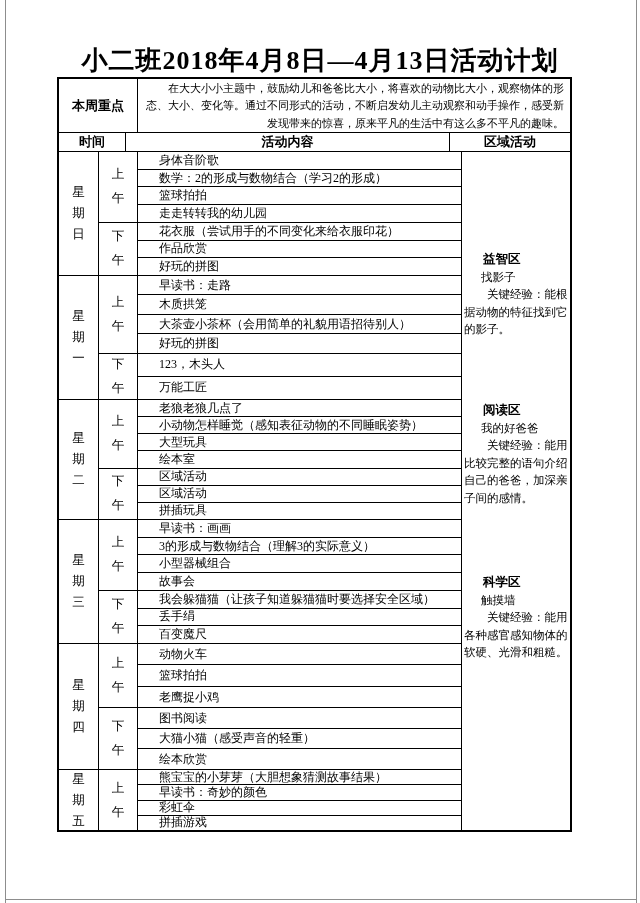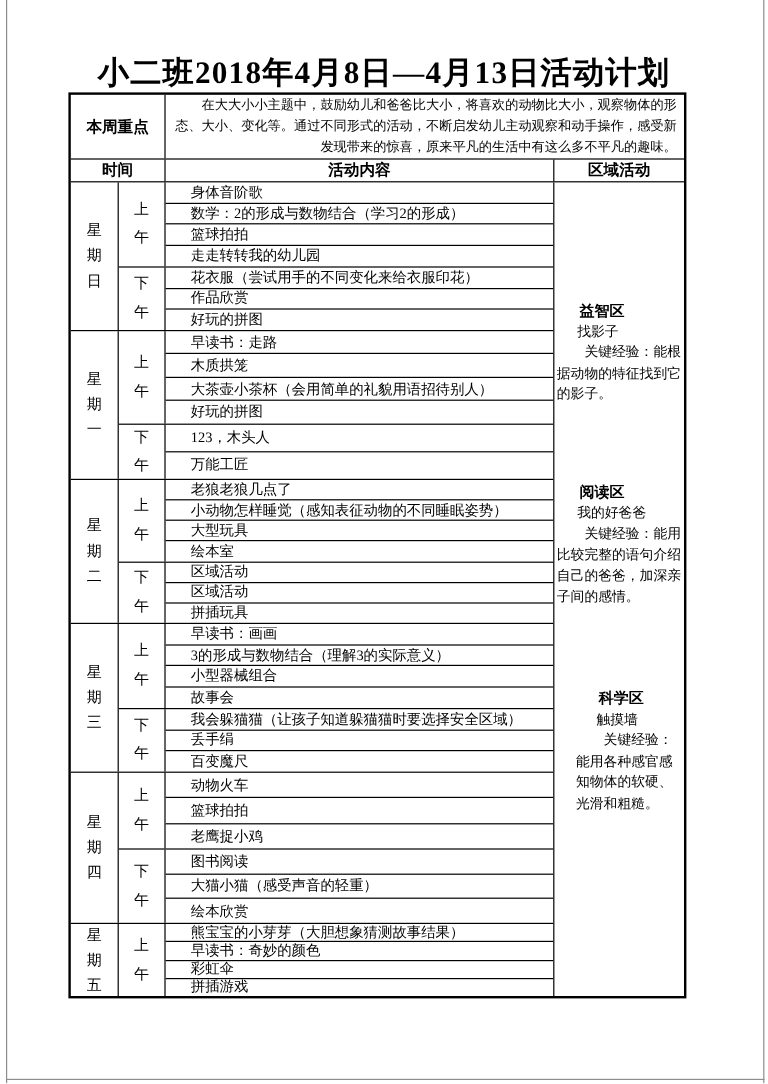--- a/index.html
+++ b/index.html
@@ -30,21 +30,21 @@
     width:79px; border-right:1px solid #000; display:flex;
     align-items:center; justify-content:center; font-weight:bold; font-size:13px;
   }
   .focus-text {
     flex:1; font-size:11px; line-height:17.4px; text-indent:22px; padding:1px 6px 0 6px;text-align:right;
   }
 
   
   .header-row { display:flex; height:19px; border-bottom:1px solid #000; font-weight:bold; font-size:13px; }
   .th { display:flex; align-items:center; justify-content:center; }
-  .th-time { width:79px; border-right:1px solid #000; }
+  .th-time { width:67px; border-right:1px solid #000; }
   .th-content { width:324px; border-right:1px solid #000; }
   .th-area { flex:1; }
 
   
   .table-body { flex:1; display:flex; }
   .days-col { width:403px; border-right:1px solid #000; display:flex; flex-direction:column; }
 
   .day-block { display:flex; border-bottom:1px solid #000; }
   .day-block:nth-of-type(1) { height:124px; }
   .day-block:nth-of-type(2) { height:124px; }
@@ -286,21 +286,21 @@
           <div class="area-block" style="top: 99px;">
             <div class="area-zone">益智区</div>
             <div class="area-line">找影子</div>
             <div class="area-key">关键经验：能根据动物的特征找到它的影子。</div>
           </div>
           <div class="area-block" style="top: 250px;">
             <div class="area-zone">阅读区</div>
             <div class="area-line">我的好爸爸</div>
             <div class="area-key">关键经验：能用比较完整的语句介绍自己的爸爸，加深亲子间的感情。</div>
           </div>
-          <div class="area-block" style="top: 422px; margin-left: 16px;">
+          <div class="area-block" style="top: 422px;">
             <div class="area-zone">科学区</div>
             <div class="area-line">触摸墙</div>
             <div class="area-key">关键经验：能用各种感官感知物体的软硬、光滑和粗糙。</div>
           </div>
         </div>
     </div>
 
   </div>
 </div>
 

